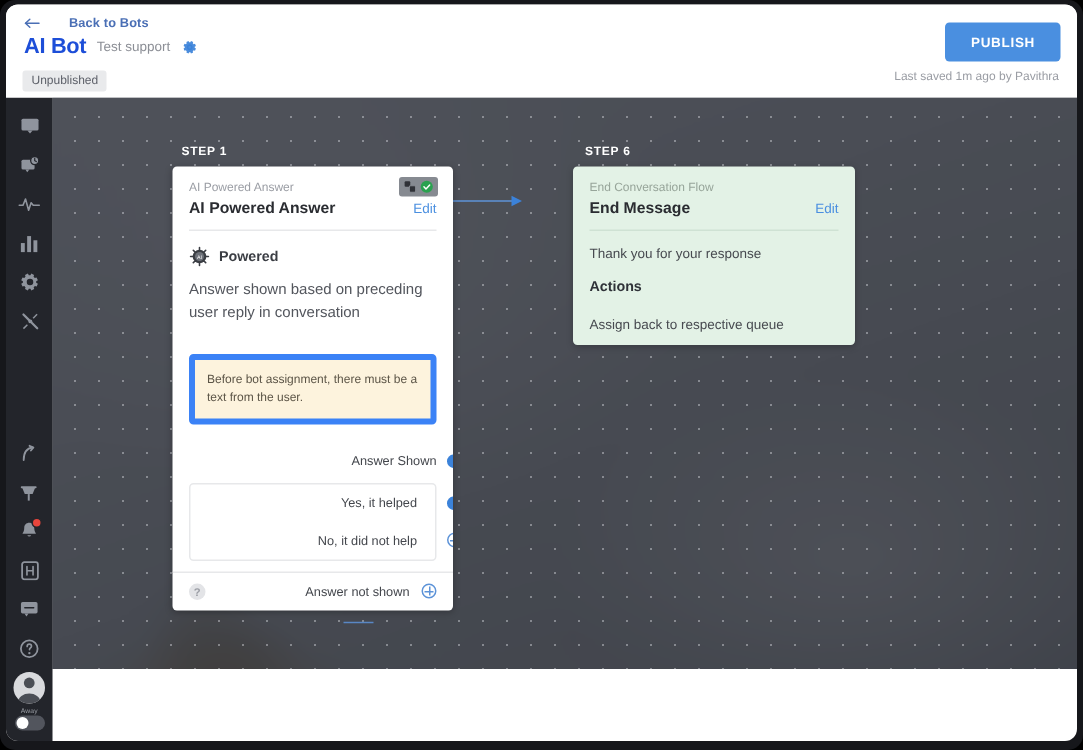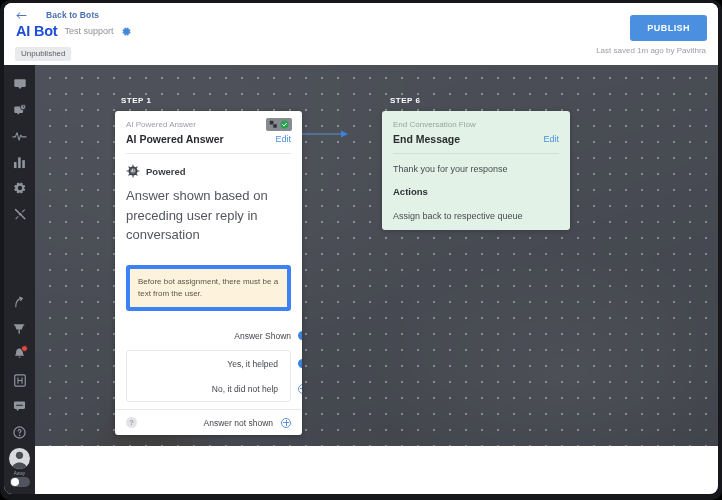--- a/index.html
+++ b/index.html
@@ -169,21 +169,21 @@
   .card-edit { font-size: 9px; font-weight: normal; color: #4a8fe0; cursor: pointer; }
   #badge {
     position: absolute; right: 10px; top: 7px;
     background: #868a91; border-radius: 2px;
     padding: 2px 3px; display: flex; align-items: center; gap: 2px;
   }
   .divider { height: 1px; background: #e7e8ea; margin: 0 11px; }
   .card-body { padding: 10px 11px 9px 11px; }
   .powered-row { display:flex; align-items:center; gap: 6px; margin-bottom: 8px; }
   .powered-text { font-size: 9.5px; font-weight: bold; color: #3a3d43; }
-  .desc { font-size: 13px; color: #53565d; line-height: 1.5; }
+  .desc { font-size: 10px; color: #53565d; line-height: 1.5; }
   #warn {
     margin: 11px 11px 0 11px;
     background: #fdf3dd; border: 4px solid #3b82f6;
     border-radius: 3px; padding: 7px 8px;
     font-size: 8px; color: #5c5547; line-height: 1.55;
   }
   .port-row {
     display: flex; align-items: center; justify-content: flex-end;
     gap: 8px; height: 25px; padding-right: 11px;
     position: relative;

